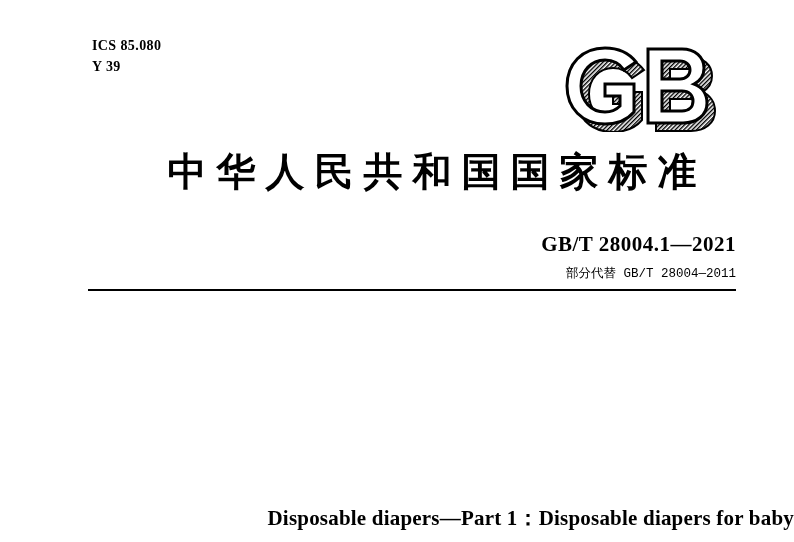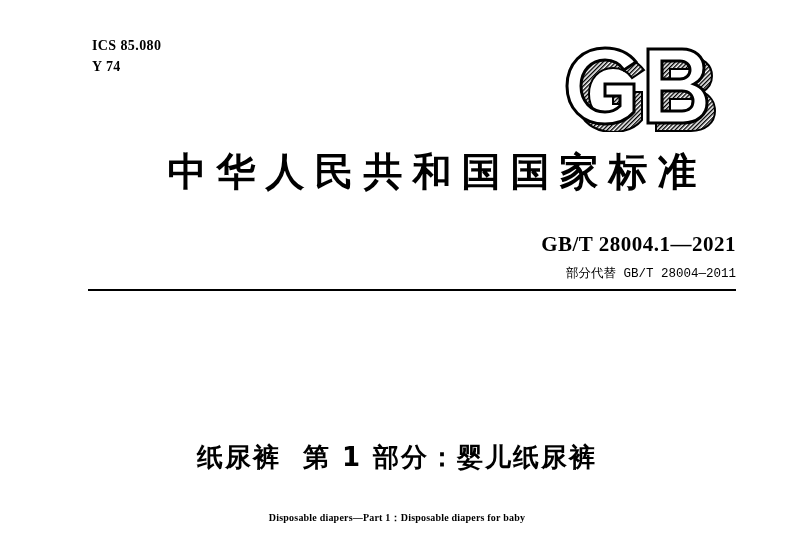--- a/index.html
+++ b/index.html
@@ -111,36 +111,36 @@
     line-height: 34px;
   }
   .subject .gap { display: inline-block; width: 22px; }
 
   
   .subject-en {
     position: absolute;
     left: 0;
     top: 508px;
     width: 794px;
-    text-align: center;
+    text-align: right;
     font-family: "Liberation Serif", serif;
-    font-size: 10px;
+    font-size: 21px;
     font-weight: bold;
     letter-spacing: 0.2px;
     line-height: 20px;
   }
 </style>
 </head>
 <body>
 
 <div class="page">
 
   <div class="ics-block">
     <div>ICS 85.080</div>
-    <div>Y 74</div>
+    <div>Y 39</div>
   </div>
 
   <div class="gb-logo">
     <svg width="170" height="86" viewBox="0 0 170 86" xmlns="http://www.w3.org/2000/svg">
       <defs>
         <pattern id="hatch" width="3" height="3" patternUnits="userSpaceOnUse" patternTransform="rotate(45)">
           <rect width="3" height="3" fill="#ffffff"></rect>
           <rect width="1.4" height="3" fill="#000000"></rect>
         </pattern>
       </defs>
@@ -159,19 +159,16 @@
 
   <div class="main-title">中华人民共和国国家标准</div>
 
   <div class="std-no">
     <div class="num">GB/T 28004.1—2021</div>
     <div class="replace">部分代替 GB/T 28004—2011</div>
   </div>
 
   <div class="rule"></div>
 
-  <div class="subject">
-    <span>纸尿裤</span><span class="gap"></span><span>第 1 部分：婴儿纸尿裤</span>
-  </div>
 
   <div class="subject-en">Disposable diapers—Part 1：Disposable diapers for baby</div>
 
 </div>
 
 </body></html>

